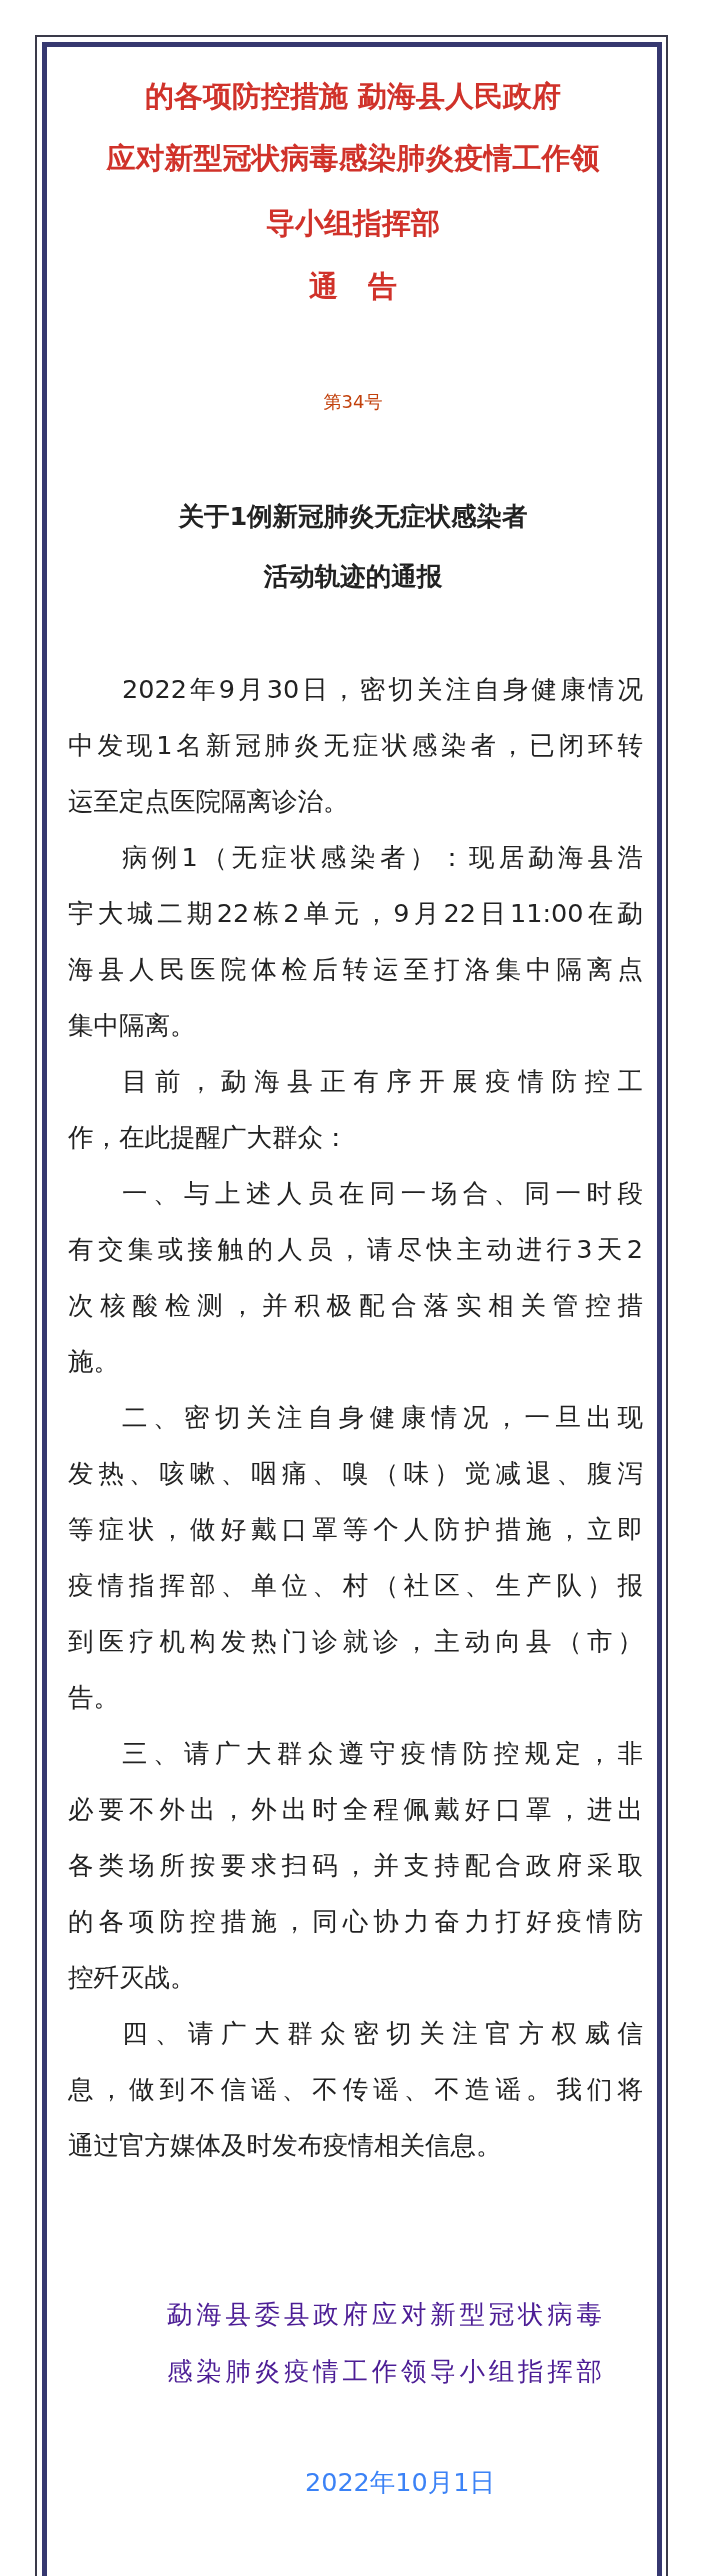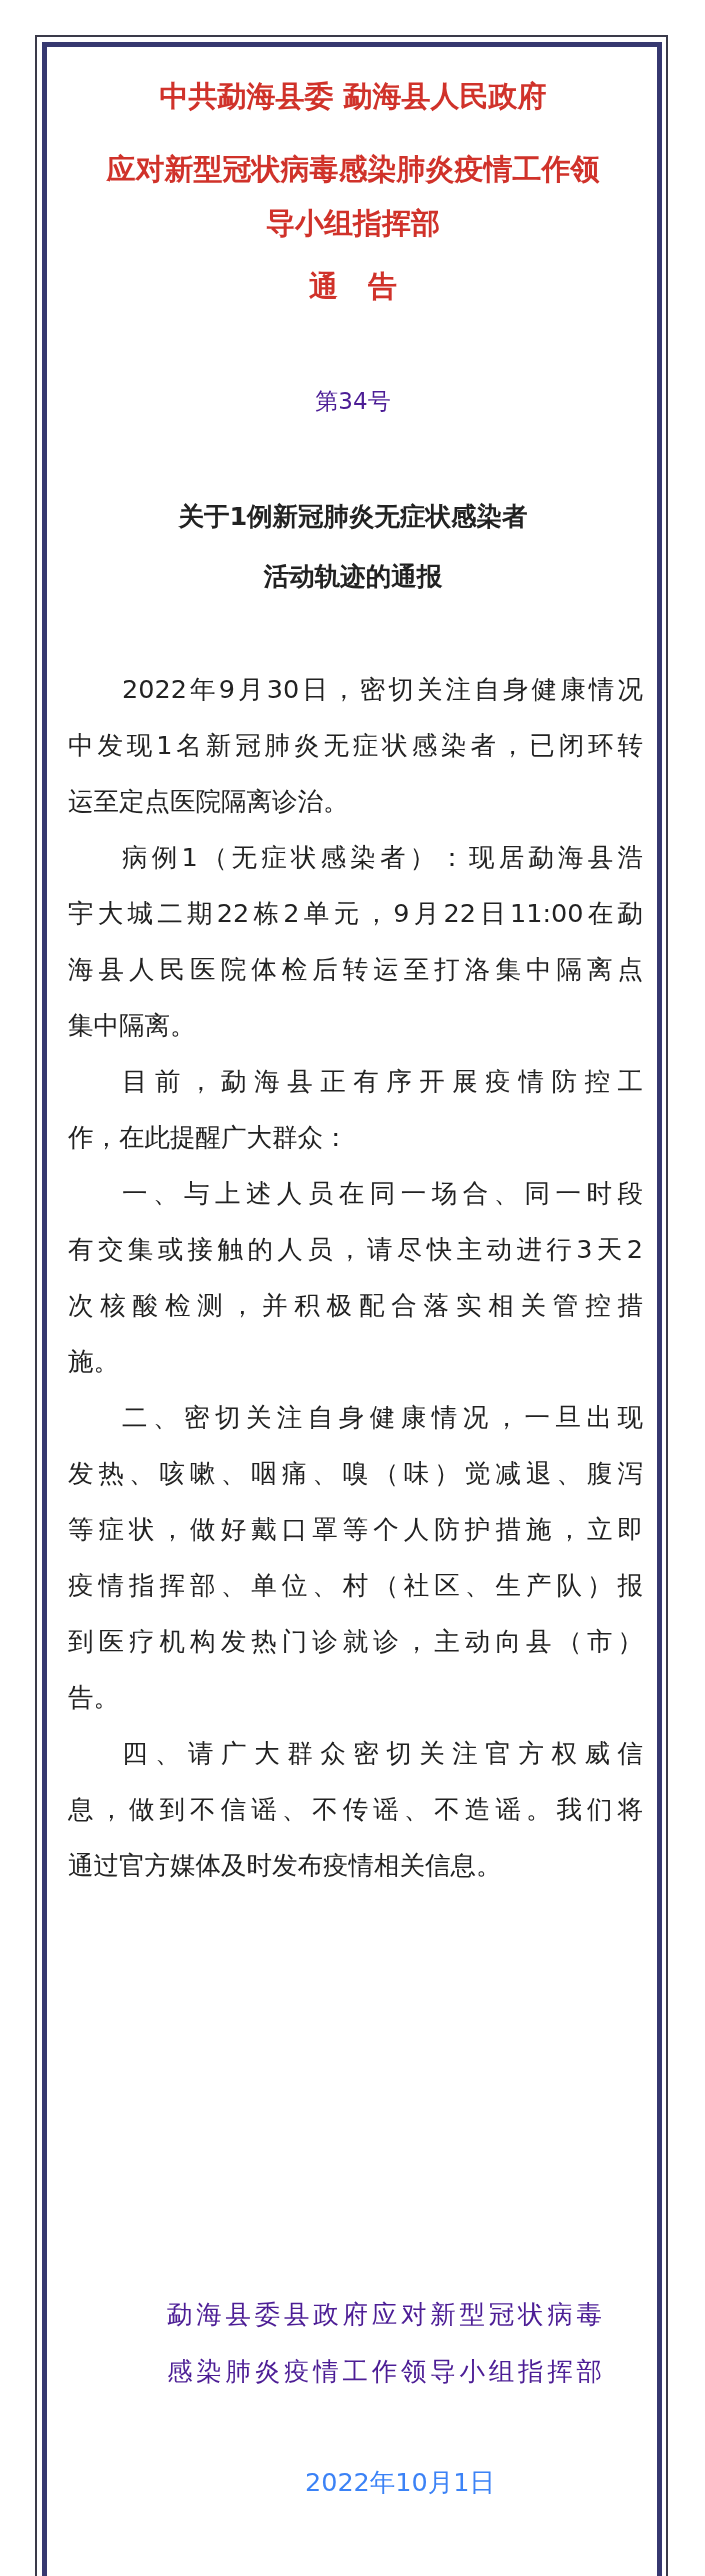--- a/index.html
+++ b/index.html
@@ -52,24 +52,24 @@
       height: 37px;
     }
     .title-notice {
       letter-spacing: 30px;
       text-indent: 30px;
     }
     .doc-number {
       left: 48px;
       width: 610px;
       text-align: center;
-      font-size: 23px;
+      font-size: 18px;
       line-height: 33px;
       height: 33px;
-      color: #4c1d95;
+      color: #c2410c;
     }
     .subtitle-line {
       left: 48px;
       width: 610px;
       text-align: center;
       font-weight: bold;
       font-size: 25.5px;
       line-height: 33px;
       height: 33px;
       color: #222222;
@@ -115,22 +115,22 @@
       text-align: center;
     }
   </style>
 </head>
 <body>
 
 <div class="frame-outer"></div>
 <div class="frame-inner"></div>
 
 <div>
-  <div class="abs title-line" style="top:78px;">中共勐海县委 勐海县人民政府</div>
-  <div class="abs title-line" style="top:151px;">应对新型冠状病毒感染肺炎疫情工作领</div>
+  <div class="abs title-line" style="top:78px;">的各项防控措施 勐海县人民政府</div>
+  <div class="abs title-line" style="top:140px;">应对新型冠状病毒感染肺炎疫情工作领</div>
   <div class="abs title-line" style="top:205px;">导小组指挥部</div>
   <div class="abs title-line title-notice" style="top:268px;">通告</div>
   <div class="abs doc-number" style="top:385px;">第34号</div>
 </div>
 
 <div>
   <div class="abs subtitle-line" style="top:500px;">关于1例新冠肺炎无症状感染者</div>
   <div class="abs subtitle-line" style="top:560px;">活动轨迹的通报</div>
 </div>
 
@@ -158,20 +158,27 @@
   </div>
   <div>
     <div class="body-line indent">二、密切关注自身健康情况，一旦出现</div>
     <div class="body-line">发热、咳嗽、咽痛、嗅（味）觉减退、腹泻</div>
     <div class="body-line">等症状，做好戴口罩等个人防护措施，立即</div>
     <div class="body-line">疫情指挥部、单位、村（社区、生产队）报</div>
     <div class="body-line">到医疗机构发热门诊就诊，主动向县（市）</div>
     <div class="body-line last">告。</div>
   </div>
   <div>
+    <div class="body-line indent">三、请广大群众遵守疫情防控规定，非</div>
+    <div class="body-line">必要不外出，外出时全程佩戴好口罩，进出</div>
+    <div class="body-line">各类场所按要求扫码，并支持配合政府采取</div>
+    <div class="body-line">的各项防控措施，同心协力奋力打好疫情防</div>
+    <div class="body-line last">控歼灭战。</div>
+  </div>
+  <div>
     <div class="body-line indent">四、请广大群众密切关注官方权威信</div>
     <div class="body-line">息，做到不信谣、不传谣、不造谣。我们将</div>
     <div class="body-line last">通过官方媒体及时发布疫情相关信息。</div>
   </div>
 </div>
 
 <div>
   <div class="abs signature-line" style="top:2298px;">勐海县委县政府应对新型冠状病毒</div>
   <div class="abs signature-line" style="top:2355px;">感染肺炎疫情工作领导小组指挥部</div>
   <div class="abs date-line" style="top:2466px;">2022年10月1日</div>

